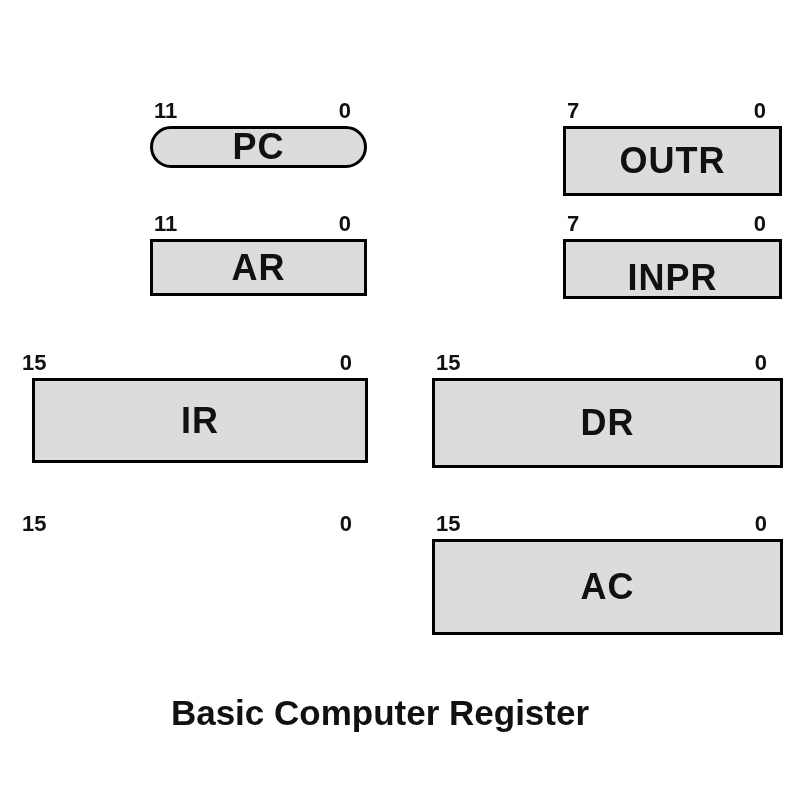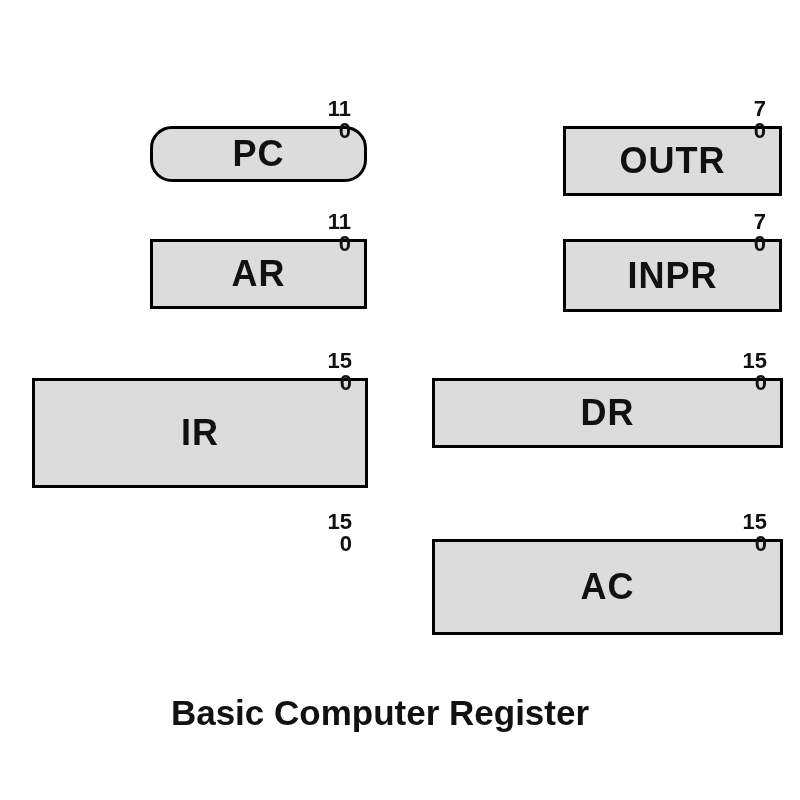--- a/index.html
+++ b/index.html
@@ -21,49 +21,48 @@
   .bits {
     display: flex;
     justify-content: space-between;
     align-items: flex-end;
     font-weight: 700;
     font-size: 22px;
     line-height: 1;
     padding: 0 16px 4px 4px;
     height: 28px;
     box-sizing: border-box;
-    flex-direction: column;
   }
   .box {
     background: #dcdcdc;
     border: 3px solid #000000;
     display: flex;
     align-items: center;
     justify-content: center;
     box-sizing: border-box;
   }
   .reg-name {
     font-weight: 700;
     font-size: 36px;
     letter-spacing: 1px;
     line-height: 1;
   }
   
   .reg-pc   { left: 150px; top:  98px; width: 217px; }
-  .reg-pc   .box { height: 56px; border-radius: 22px; }
+  .reg-pc   .box { height: 42px; border-radius: 22px; }
   .reg-ar   { left: 150px; top: 211px; width: 217px; }
-  .reg-ar   .box { height: 70px; }
+  .reg-ar   .box { height: 57px; }
   .reg-outr { left: 563px; top:  98px; width: 219px; }
   .reg-outr .box { height: 70px; }
   .reg-inpr { left: 563px; top: 211px; width: 219px; }
-  .reg-inpr .box { height: 73px; }
+  .reg-inpr .box { height: 60px; align-items: flex-end; }
   .reg-ir   { left:  18px; top: 350px; width: 350px; }
-  .reg-ir   .box { height: 110px; margin-left: 14px; }
+  .reg-ir   .box { height: 85px; margin-left: 14px; }
   .reg-dr   { left: 432px; top: 350px; width: 351px; }
-  .reg-dr   .box { height: 70px; }
+  .reg-dr   .box { height: 90px; }
   .reg-tr   { left:  18px; top: 511px; width: 350px; }
   .reg-tr   .box { height: 84px; }
   .reg-ac   { left: 432px; top: 511px; width: 351px; }
   .reg-ac   .box { height: 96px; }
 
   .diagram-title {
     position: absolute;
     left: 0;
     top: 694px;
     width: 760px;

